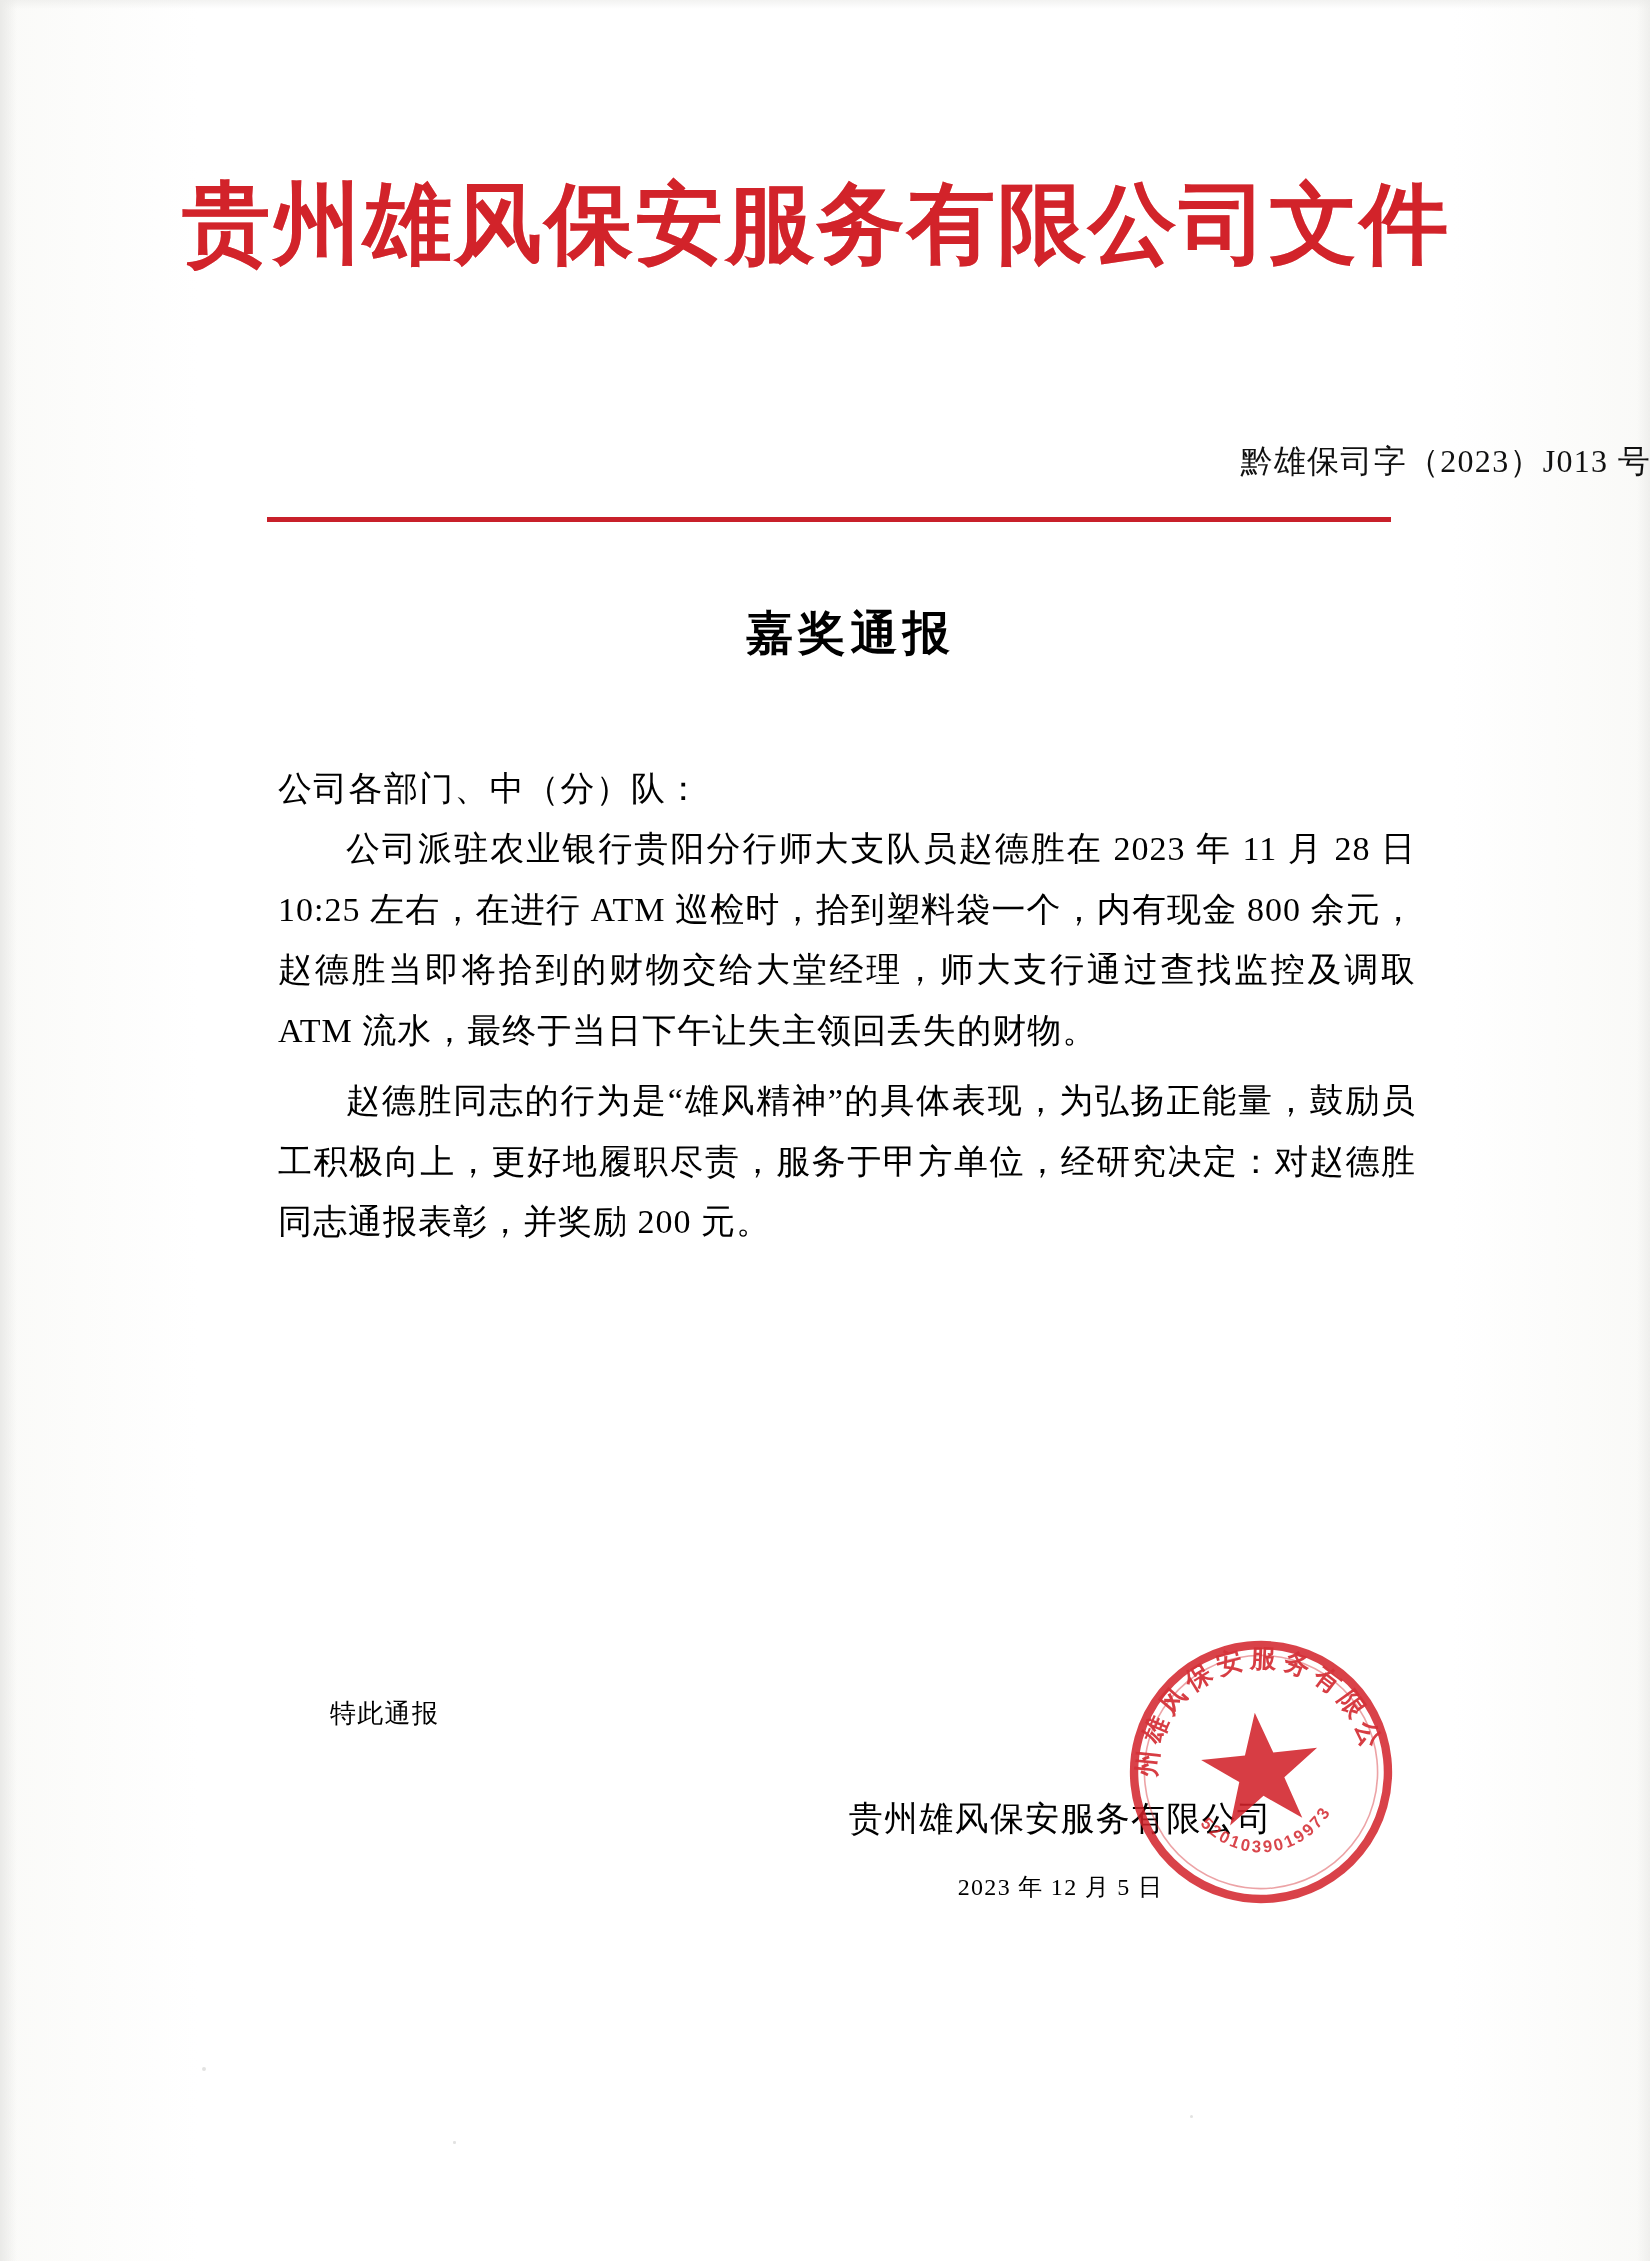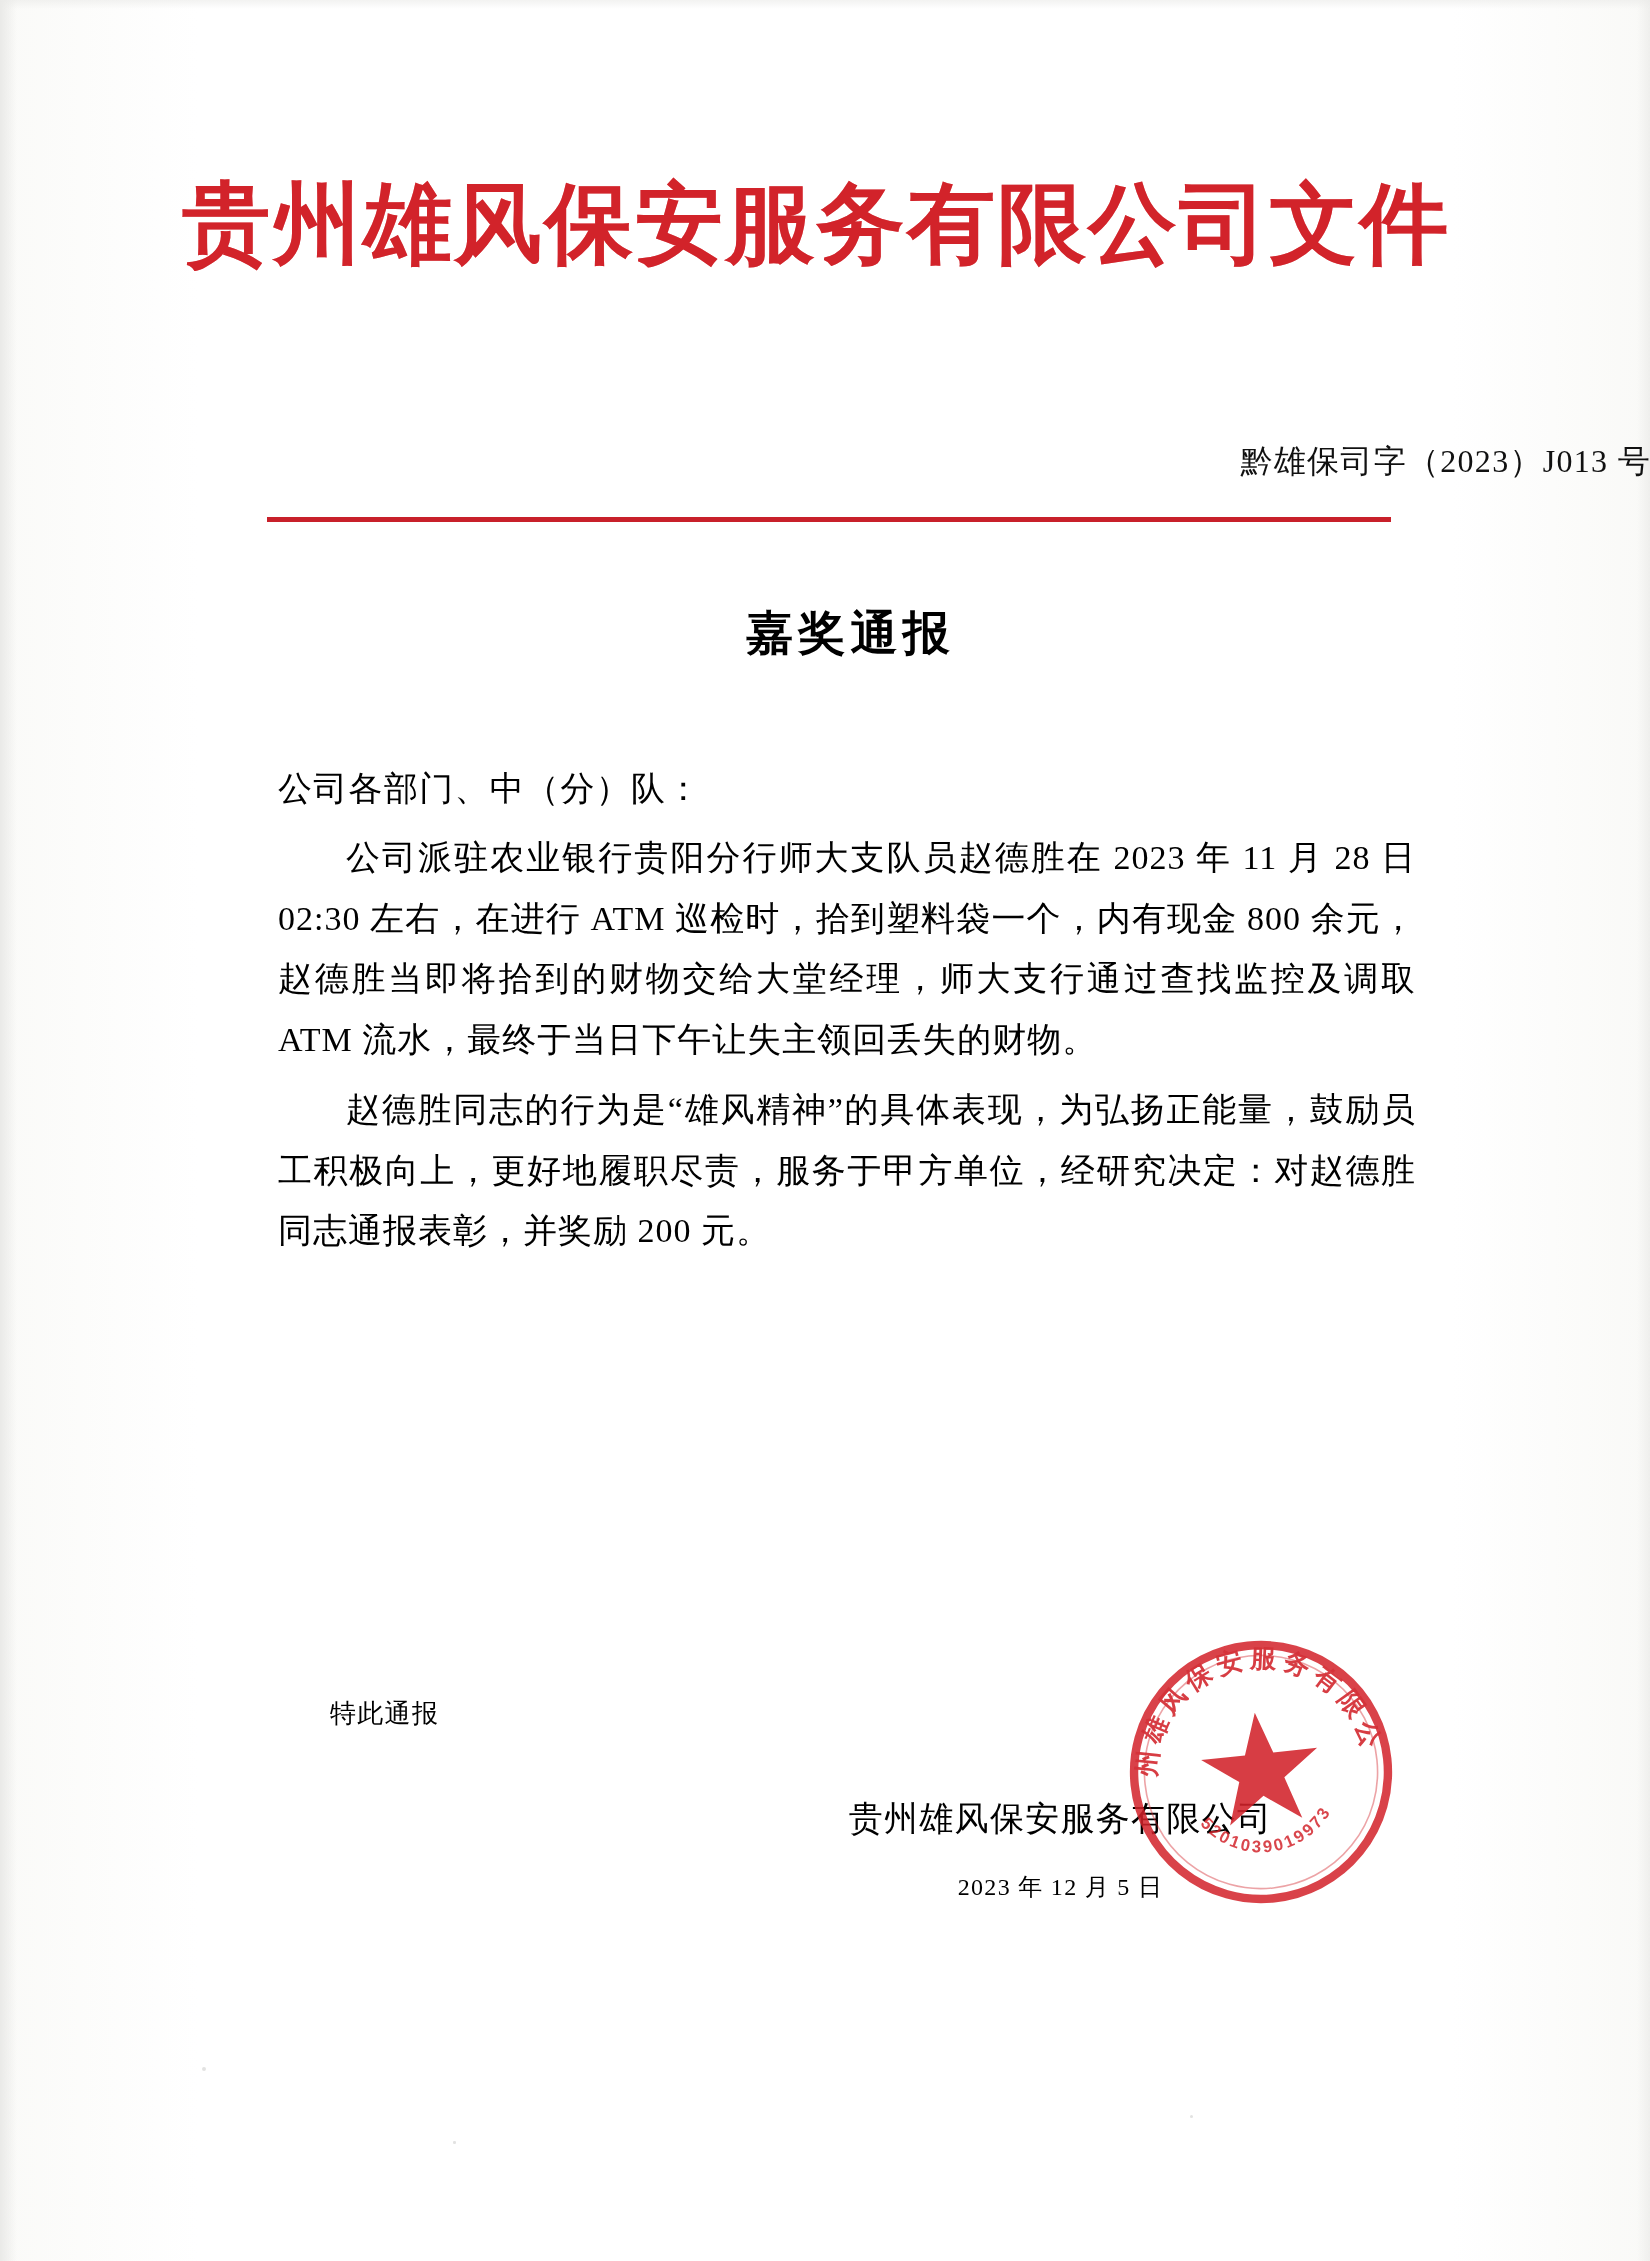--- a/index.html
+++ b/index.html
@@ -102,21 +102,21 @@
     position: absolute;
     left: 278px;
     top: 763px;
     width: 1138px;
   }
 
   .salutation {
     font-size: 34px;
     letter-spacing: 1.3px;
     line-height: 1.5;
-    margin-bottom: 14px;
+    margin-bottom: 5px;
   }
 
   .para {
     font-size: 34px;
     line-height: 1.78;
     letter-spacing: 1px;
     text-align: justify;
     text-justify: inter-ideograph;
     text-indent: 2em;
     margin: 0 0 10.3px 0;
@@ -188,21 +188,21 @@
 
   <div class="doc-number">黔雄保司字（2023）J013 号</div>
 
   <div class="red-rule"></div>
 
   <div class="subject">嘉奖通报</div>
 
   <div class="body-block">
     <div class="salutation">公司各部门、中（分）队：</div>
 
-    <p class="para">公司派驻农业银行贵阳分行师大支队员赵德胜在 2023 年 11 月 28 日 02:30 左右，在进行 ATM 巡检时，拾到塑料袋一个，内有现金 800 余元，赵德胜当即将拾到的财物交给大堂经理，师大支行通过查找监控及调取 ATM 流水，最终于当日下午让失主领回丢失的财物。</p>
+    <p class="para">公司派驻农业银行贵阳分行师大支队员赵德胜在 2023 年 11 月 28 日 10:25 左右，在进行 ATM 巡检时，拾到塑料袋一个，内有现金 800 余元，赵德胜当即将拾到的财物交给大堂经理，师大支行通过查找监控及调取 ATM 流水，最终于当日下午让失主领回丢失的财物。</p>
 
     <p class="para">赵德胜同志的行为是“雄风精神”的具体表现，为弘扬正能量，鼓励员工积极向上，更好地履职尽责，服务于甲方单位，经研究决定：对赵德胜同志通报表彰，并奖励 200 元。</p>
   </div>
 
   <div class="closing">特此通报</div>
 
   <div class="signature">
     <div class="org">贵州雄风保安服务有限公司</div>
     <div class="date">2023 年 12 月 5 日</div>
   </div>

